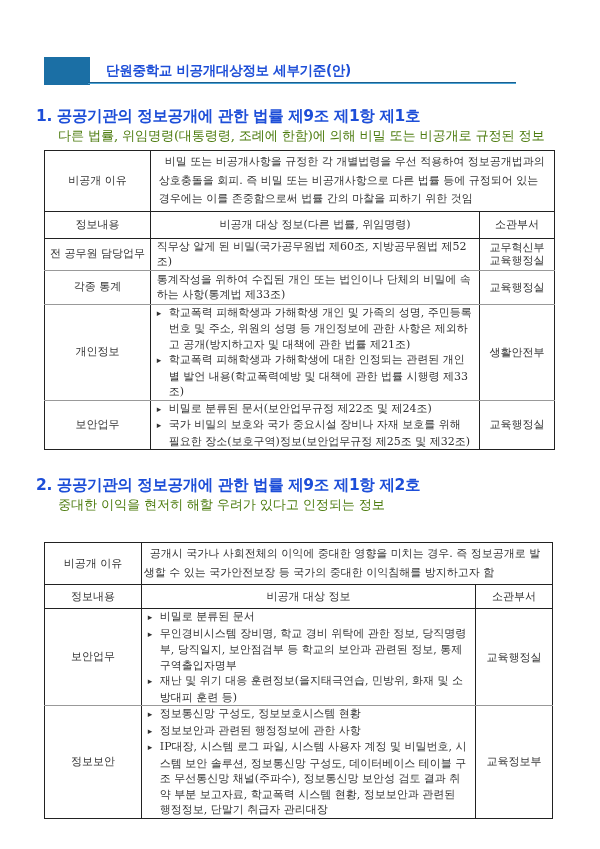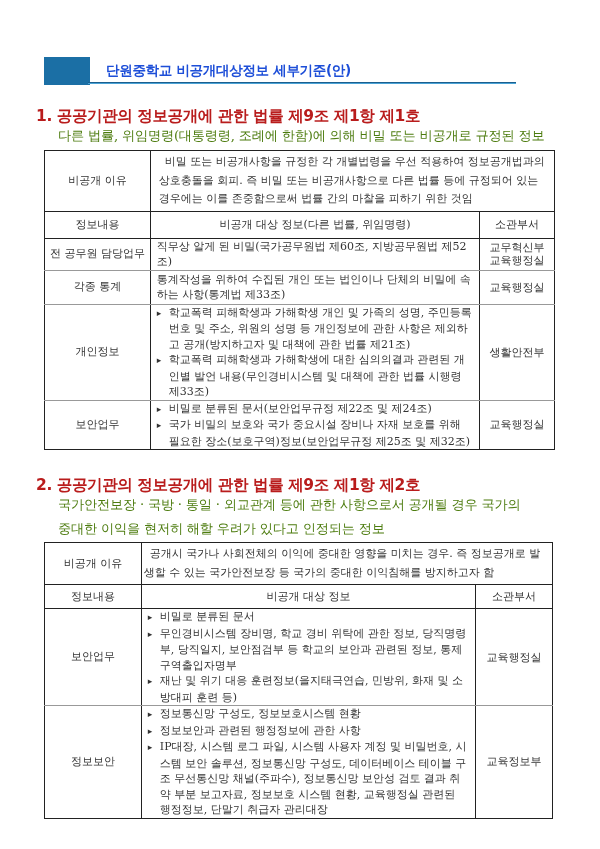--- a/index.html
+++ b/index.html
@@ -3,21 +3,21 @@
 <meta charset="utf-8">
 <style>
   * { box-sizing: border-box; margin: 0; padding: 0; }
   html, body { width: 600px; height: 849px; background: #ffffff; overflow: hidden; }
   body { position: relative; font-family: "DejaVu Serif", serif; color: #333; }
 
   .header-block { position: absolute; left: 44px; top: 57px; width: 46px; height: 28px; background: #1b6fa5; }
   .header-title { position: absolute; left: 90px; top: 62px; font-family: "DejaVu Sans", sans-serif; font-size: 13.5px; font-weight: bold; color: #1d4ed8; letter-spacing: -0.3px; margin-left: 16px; }
   .header-line { position: absolute; left: 88px; top: 82px; width: 428px; height: 2px; background: #1b5f8e; border-bottom: 1px solid #4aa3d6; }
 
-  .sec-title { position: absolute; left: 36px; font-family: "DejaVu Sans", sans-serif; font-size: 15.5px; font-weight: bold; color: #b91c1c; letter-spacing: -0.4px; }
+  .sec-title { position: absolute; left: 36px; font-family: "DejaVu Sans", sans-serif; font-size: 15.5px; font-weight: bold; color: #1d4ed8; letter-spacing: -0.4px; }
   .sec-desc { position: absolute; left: 58px; font-size: 13.2px; color: #4d7c0f; line-height: 24px; letter-spacing: -0.2px; }
 
   table.doc { position: absolute; border-collapse: collapse; font-size: 11px; color: #333; }
   table.doc td { border-left: 1.5px solid #222; border-right: 1.5px solid #222; border-top: 1px solid #999; border-bottom: 1px solid #999; padding: 0 6px; vertical-align: middle; line-height: 15.5px; }
   table.doc tr.reason td { border-top: 1.5px solid #222; border-bottom: 1.5px solid #222; }
   table.doc tr.head td { border-bottom: 1.5px solid #222; text-align: center; }
   table.doc tr.last td { border-bottom: 1.5px solid #222; }
   table.doc td.c1 { text-align: center; padding: 0 2px; }
   table.doc td.c3 { text-align: center; padding: 0 2px; line-height: 13px; }
   table.doc td.reason-text { padding: 2px 8px; line-height: 18.5px; margin-left: 44px; }
@@ -62,38 +62,37 @@
   </tr>
   <tr style="height:34px;">
     <td class="c1">각종 통계</td>
     <td>통계작성을 위하여 수집된 개인 또는 법인이나 단체의 비밀에 속하는 사항(통계법 제33조)</td>
     <td class="c3">교육행정실</td>
   </tr>
   <tr style="height:77px;">
     <td class="c1">개인정보</td>
     <td>
       <span class="bullet">학교폭력 피해학생과 가해학생 개인 및 가족의 성명, 주민등록 번호 및 주소, 위원의 성명 등 개인정보에 관한 사항은 제외하고 공개(방지하고자 및 대책에 관한 법률 제21조)</span>
-      <span class="bullet">학교폭력 피해학생과 가해학생에 대한 심의의결과 관련된 개인별 발언 내용(무인경비시스템 및 대책에 관한 법률 시행령 제33조)</span>
+      <span class="bullet">학교폭력 피해학생과 가해학생에 대한 인정되는 관련된 개인별 발언 내용(학교폭력예방 및 대책에 관한 법률 시행령 제33조)</span>
     </td>
     <td class="c3">생활안전부</td>
   </tr>
   <tr class="last" style="height:49px;">
     <td class="c1">보안업무</td>
     <td>
       <span class="bullet">비밀로 분류된 문서(보안업무규정 제22조 및 제24조)</span>
       <span class="bullet">국가 비밀의 보호와 국가 중요시설 장비나 자재 보호를 위해 필요한 장소(보호구역)정보(보안업무규정 제25조 및 제32조)</span>
     </td>
     <td class="c3">교육행정실</td>
   </tr>
 </tbody>
   </table>
 
 <div class="sec-title" style="top:475px;">2. 공공기관의 정보공개에 관한 법률 제9조 제1항 제2호</div>
 <div class="sec-desc" style="top:493px;">
-  <div>국가안전보장 · 국방 · 통일 · 외교관계 등에 관한 사항으로서 공개될 경우 국가의</div>
   <div>중대한 이익을 현저히 해할 우려가 있다고 인정되는 정보</div>
 </div>
 
 <table class="doc" style="left:44px; top:542px; width:509px;">
   <colgroup>
       <col style="width:97px">
       <col style="width:335px">
       <col style="width:77px">
     </colgroup>
   <tbody>
@@ -113,18 +112,18 @@
       <span class="bullet">무인경비시스템 장비명, 학교 경비 위탁에 관한 정보, 당직명령부, 당직일지, 보안점검부 등 학교의 보안과 관련된 정보, 통제구역출입자명부</span>
       <span class="bullet">재난 및 위기 대응 훈련정보(을지태극연습, 민방위, 화재 및 소방대피 훈련 등)</span>
     </td>
     <td class="c3">교육행정실</td>
   </tr>
   <tr class="last" style="height:102px;">
     <td class="c1">정보보안</td>
     <td>
       <span class="bullet">정보통신망 구성도, 정보보호시스템 현황</span>
       <span class="bullet">정보보안과 관련된 행정정보에 관한 사항</span>
-      <span class="bullet">IP대장, 시스템 로그 파일, 시스템 사용자 계정 및 비밀번호, 시스템 보안 솔루션, 정보통신망 구성도, 데이터베이스 테이블 구조 무선통신망 채널(주파수), 정보통신망 보안성 검토 결과 취약 부분 보고자료, 정보보호 시스템 현황, 교육행정실 관련된 행정정보, 단말기 취급자 관리대장</span>
+      <span class="bullet">IP대장, 시스템 로그 파일, 시스템 사용자 계정 및 비밀번호, 시스템 보안 솔루션, 정보통신망 구성도, 데이터베이스 테이블 구조 무선통신망 채널(주파수), 정보통신망 보안성 검토 결과 취약 부분 보고자료, 학교폭력 시스템 현황, 정보보안과 관련된 행정정보, 단말기 취급자 관리대장</span>
     </td>
     <td class="c3">교육정보부</td>
   </tr>
 </tbody>
   </table>
 
 </body></html>

